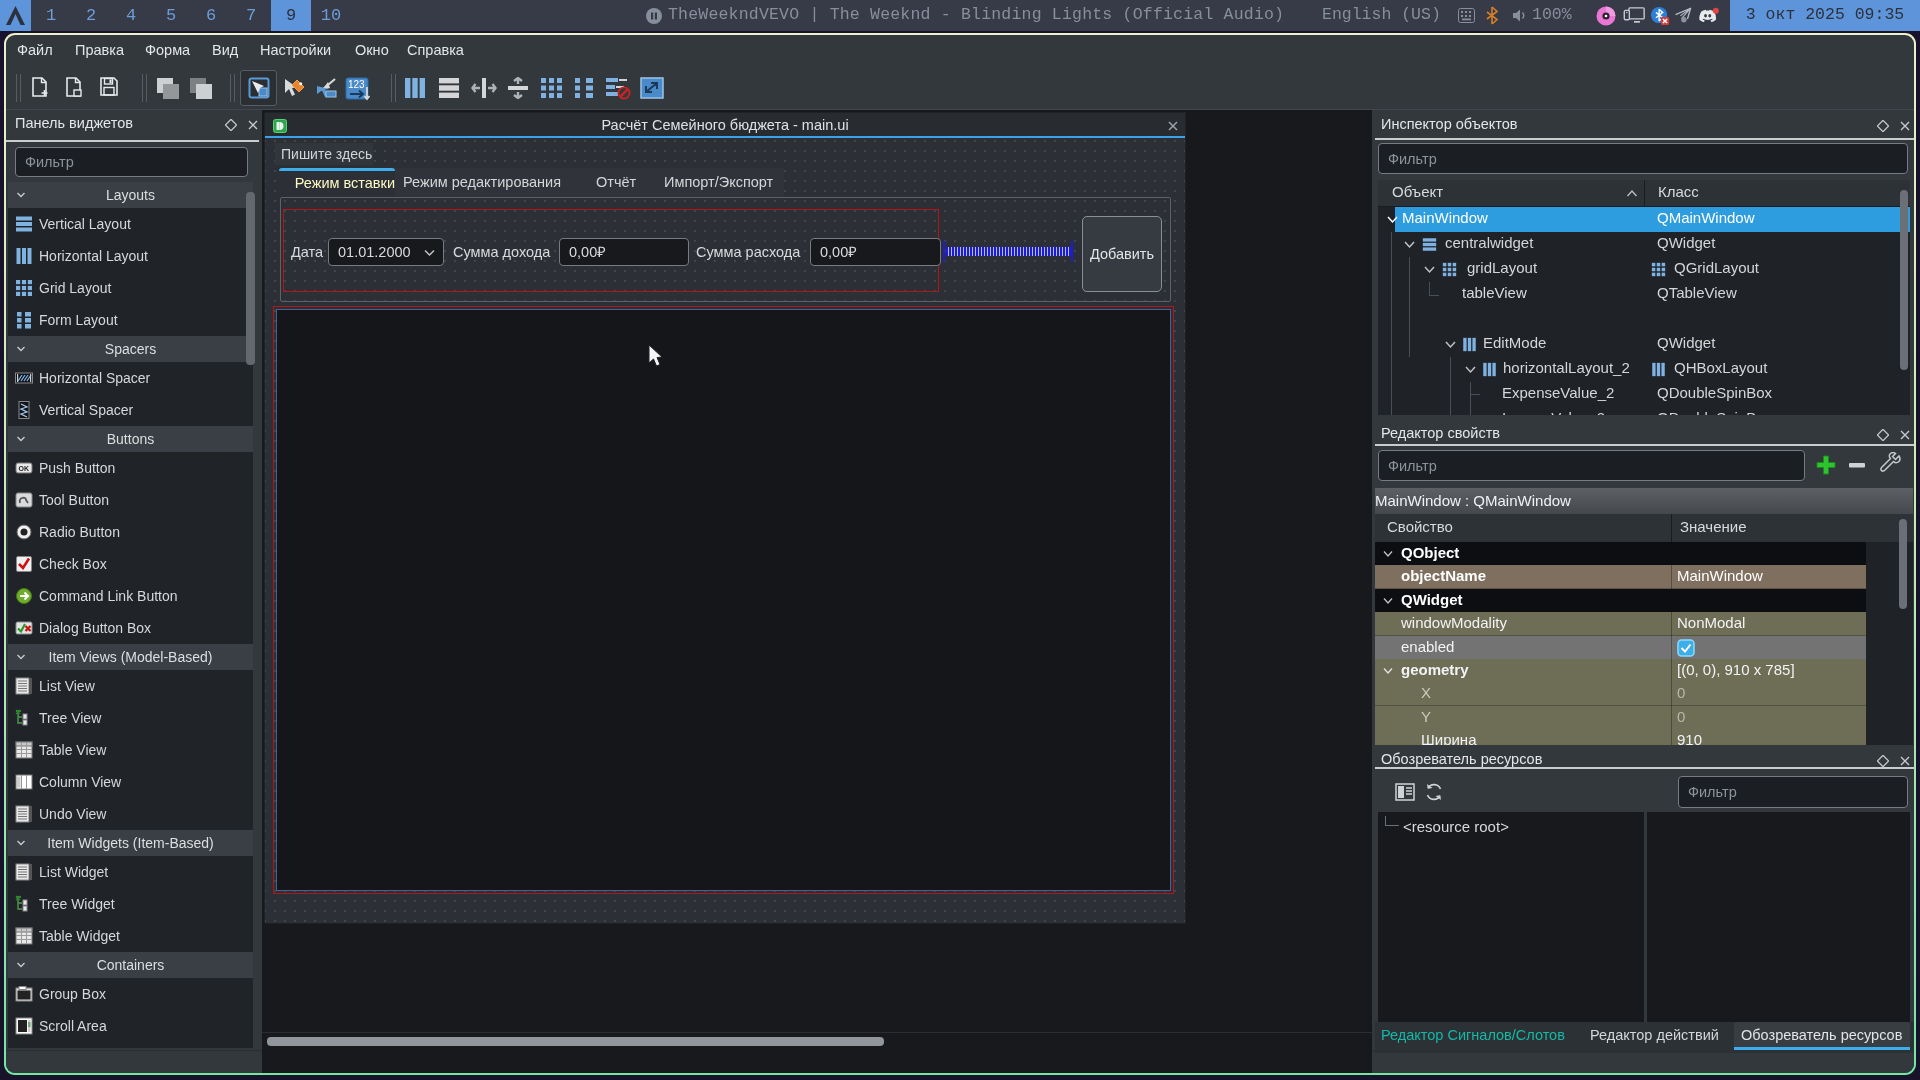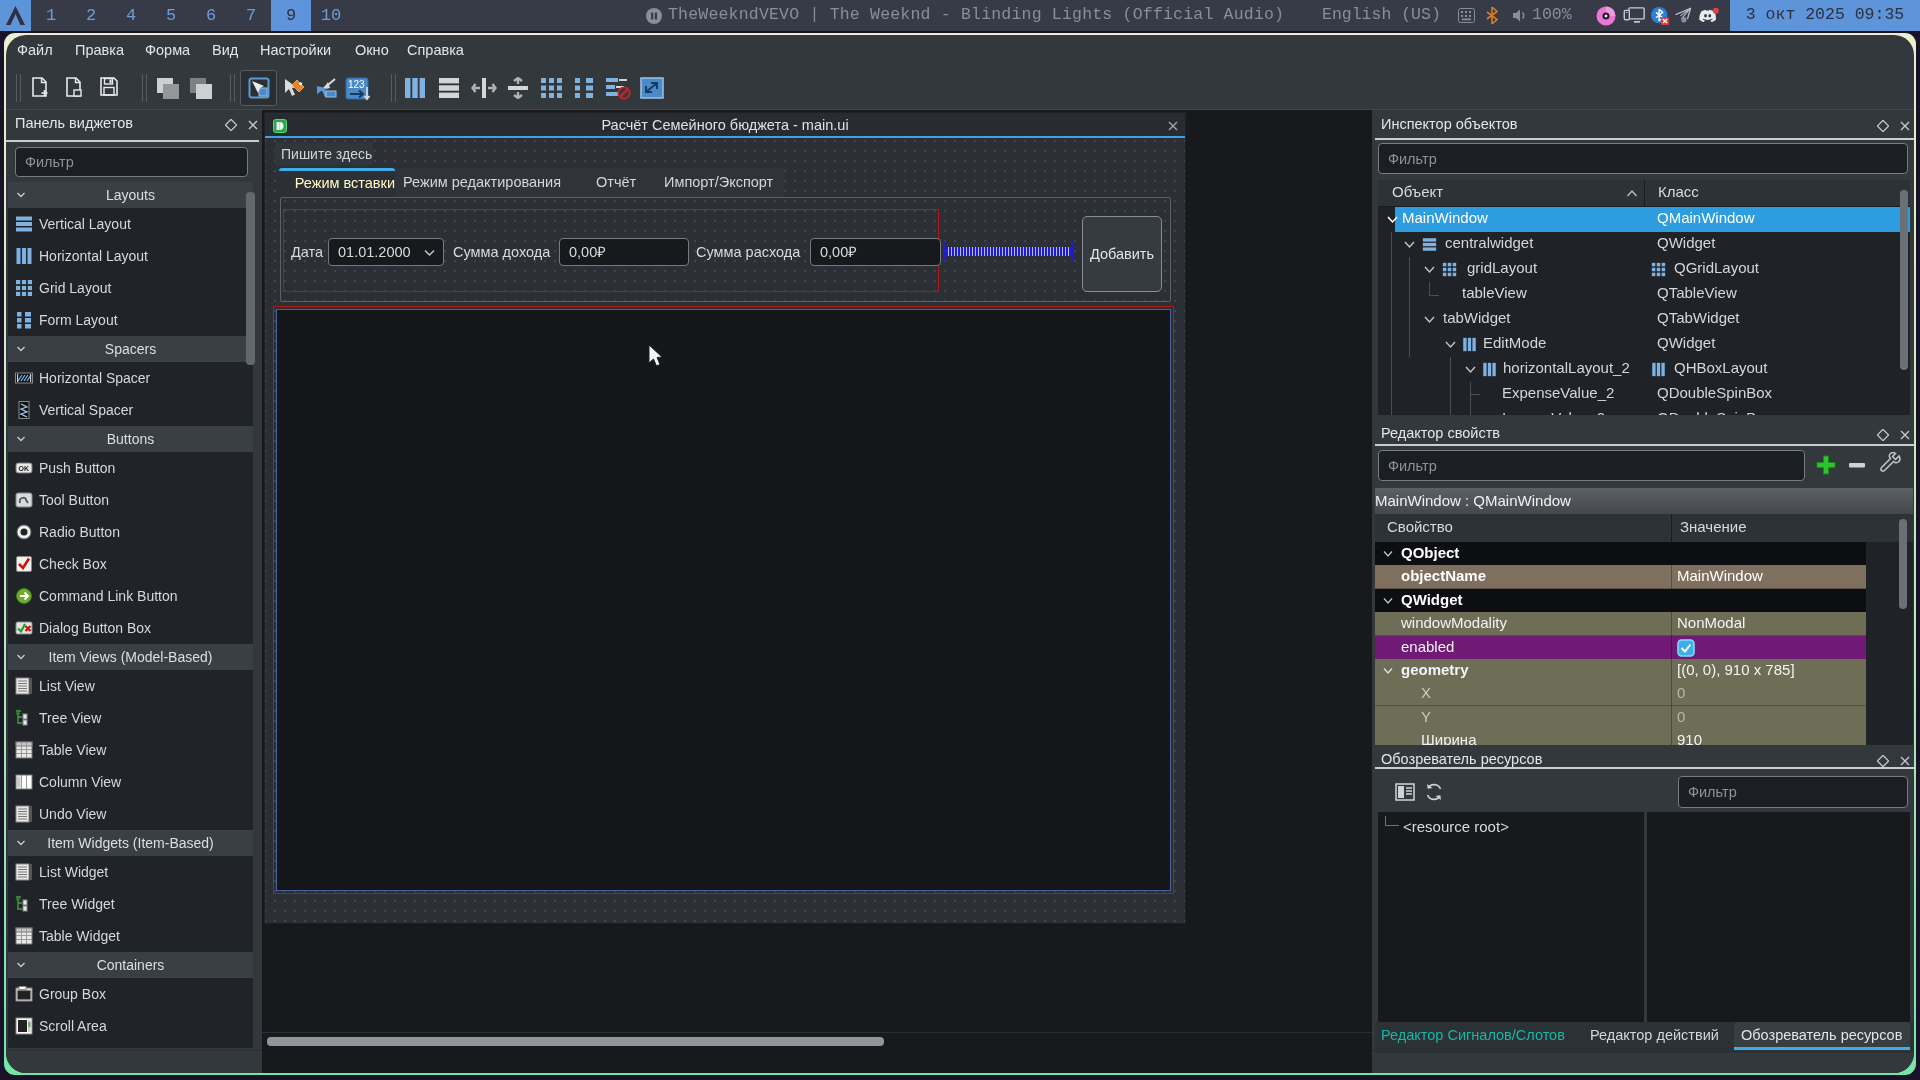--- a/index.html
+++ b/index.html
@@ -9,21 +9,21 @@
 #topbar{position:absolute;left:0;top:0;width:1920px;height:31px;background:#363b47;font-family:"Liberation Mono",monospace;color:#8a91a0}
 #logo{position:absolute;left:0;top:0;width:31px;height:31px;background:#5e94da}
 .ws{position:absolute;top:0;height:31px;width:40px;line-height:31px;text-align:center;font-size:17px;color:#6d9dd8}
 .ws.on{background:#5e94da;color:#2c313e}
 #song{position:absolute;left:668px;top:0;height:31px;line-height:30px;font-size:16.5px;color:#878e9c;letter-spacing:0.2px}
 #lang{position:absolute;left:1322px;top:0;height:31px;line-height:30px;font-size:16.5px;color:#878e9c}
 #vol{position:absolute;left:1532px;top:0;height:45px;line-height:30px;font-size:16.5px;color:#878e9c}
 #date{position:absolute;left:1730px;top:0;width:190px;height:31px;background:#5e94da;color:#2c313e;font-size:16.5px;line-height:30px;text-align:center}
 
 #winb{position:absolute;left:4px;top:33px;width:1912px;height:1042px;border-radius:11px;background:linear-gradient(180deg,#eaf1cd 0%,#cfeab8 40%,#74e6a4 100%);padding:2px}
-#win{position:relative;width:100%;height:100%;border-radius:20px;background:#33383d;overflow:hidden}
+#win{position:relative;width:100%;height:100%;border-radius:9px;background:#33383d;overflow:hidden}
 
 #menubar{position:absolute;left:0;top:0;width:100%;height:31px;color:#e3e5e7;font-size:14.5px}
 .mi{position:absolute;top:0;height:31px;line-height:30px}
 #toolbar{position:absolute;left:0;top:31px;width:100%;height:44px;border-bottom:1px solid #42474d}
 .tsep{position:absolute;top:8px;width:1px;height:28px;background:#565c62}
 .tico{position:absolute;top:11px}
 
 .dtitle{position:absolute;color:#e4e6e8;font-size:14.5px}
 .filter{position:absolute;background:#1b1e22;border:1px solid #767c82;border-radius:4px;color:#8d939a;font-size:14.5px;padding-left:9px;display:flex;align-items:center}
 
@@ -526,27 +526,20 @@
                   <rect x="6.9" y="12.8" width="4.2" height="4.2"></rect>
                   <rect x="12.8" y="12.8" width="4.2" height="4.2"></rect>
                 </g>
               </svg>
               <span class="abs" style="left:296px;top:2px">QGridLayout</span>
             </div>
   <div class="abs trow" style="top:102px">
               <span class="abs" style="left:84px;top:2px;color:#d8dadc">tableView</span>
               <span class="abs" style="left:279px;top:2px">QTableView</span>
             </div>
-  <div class="abs trow" style="top:127px">
-              <svg class="abs" style="left:46px;top:8px" width="11" height="9" viewBox="0 0 11 9">
-                <path d="M1 2 L5.5 7 L10 2" stroke="#c0c3c6" stroke-width="1.5" fill="none"></path>
-              </svg>
-              <span class="abs" style="left:65px;top:2px">tabWidget</span>
-              <span class="abs" style="left:279px;top:2px">QTabWidget</span>
-            </div>
   <div class="abs trow" style="top:152px">
               <svg class="abs" style="left:67px;top:8px" width="11" height="9" viewBox="0 0 11 9">
                 <path d="M1 2 L5.5 7 L10 2" stroke="#c0c3c6" stroke-width="1.5" fill="none"></path>
               </svg>
               <svg class="abs" style="left:84px;top:5px" width="15" height="15" viewBox="0 0 18 18">
                 <g fill="#7fb2e0">
                   <rect x="1.5" y="1" width="4" height="16"></rect>
                   <rect x="7" y="1" width="4" height="16"></rect>
                   <rect x="12.5" y="1" width="4" height="16"></rect>
                 </g>
@@ -634,21 +627,21 @@
               <svg class="abs" style="left:8px;top:8px" width="10" height="8" viewBox="0 0 10 8">
                 <path d="M1 1.5 L5 6 L9 1.5" stroke="#c0c3c6" stroke-width="1.3" fill="none"></path>
               </svg>
               <b class="abs" style="left:26px;top:2px">QWidget</b>
             </div>
   <div class="prow" style="top:98px;background:#6e6e57;color:#f2f3f4">
               <span class="abs" style="left:26px;top:2px">windowModality</span>
               <span class="abs" style="left:302px;top:2px">NonModal</span>
               <div class="pdiv"></div>
             </div>
-  <div class="prow" style="top:122px;background:#701a75;color:#f2f3f4">
+  <div class="prow" style="top:122px;background:#737373;color:#f2f3f4">
               <span class="abs" style="left:26px;top:2px">enabled</span>
               <svg class="abs" style="left:302px;top:3px" width="18" height="18" viewBox="0 0 18 18">
                 <rect x="1" y="1" width="16" height="16" rx="3.5" fill="#3daee9" stroke="#8adcff" stroke-width="1.5"></rect>
                 <path d="M4.5 9 L8 12.5 L13.5 5.5" stroke="#fff" stroke-width="2" fill="none"></path>
               </svg>
               <div class="pdiv"></div>
             </div>
   <div class="prow" style="top:145px;background:#6e6e57;color:#f2f3f4">
               <svg class="abs" style="left:8px;top:8px" width="10" height="8" viewBox="0 0 10 8">
                 <path d="M1 1.5 L5 6 L9 1.5" stroke="#e0e2e4" stroke-width="1.3" fill="none"></path>

